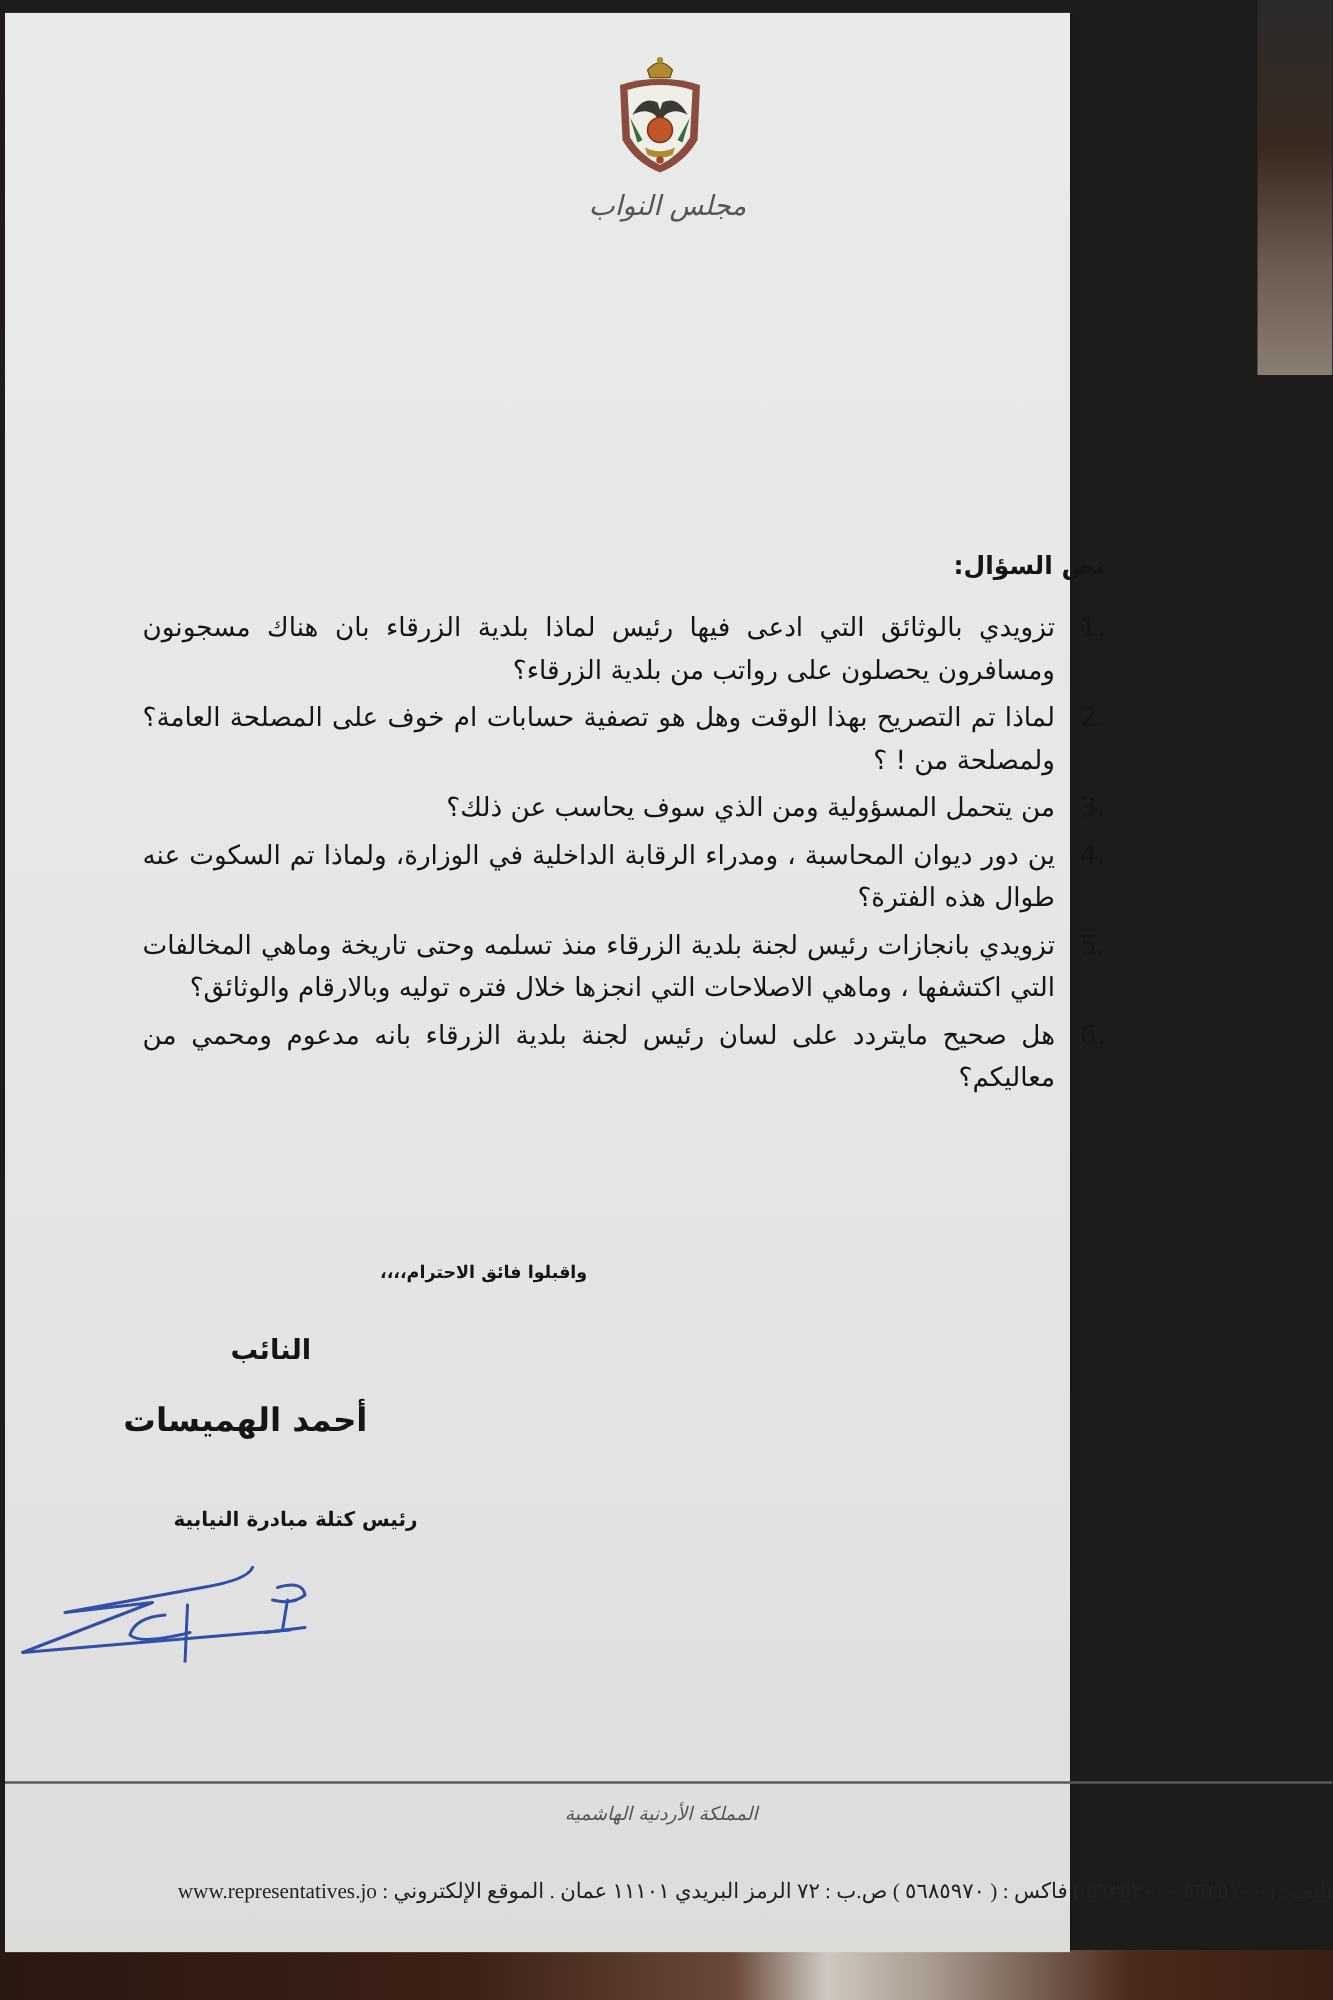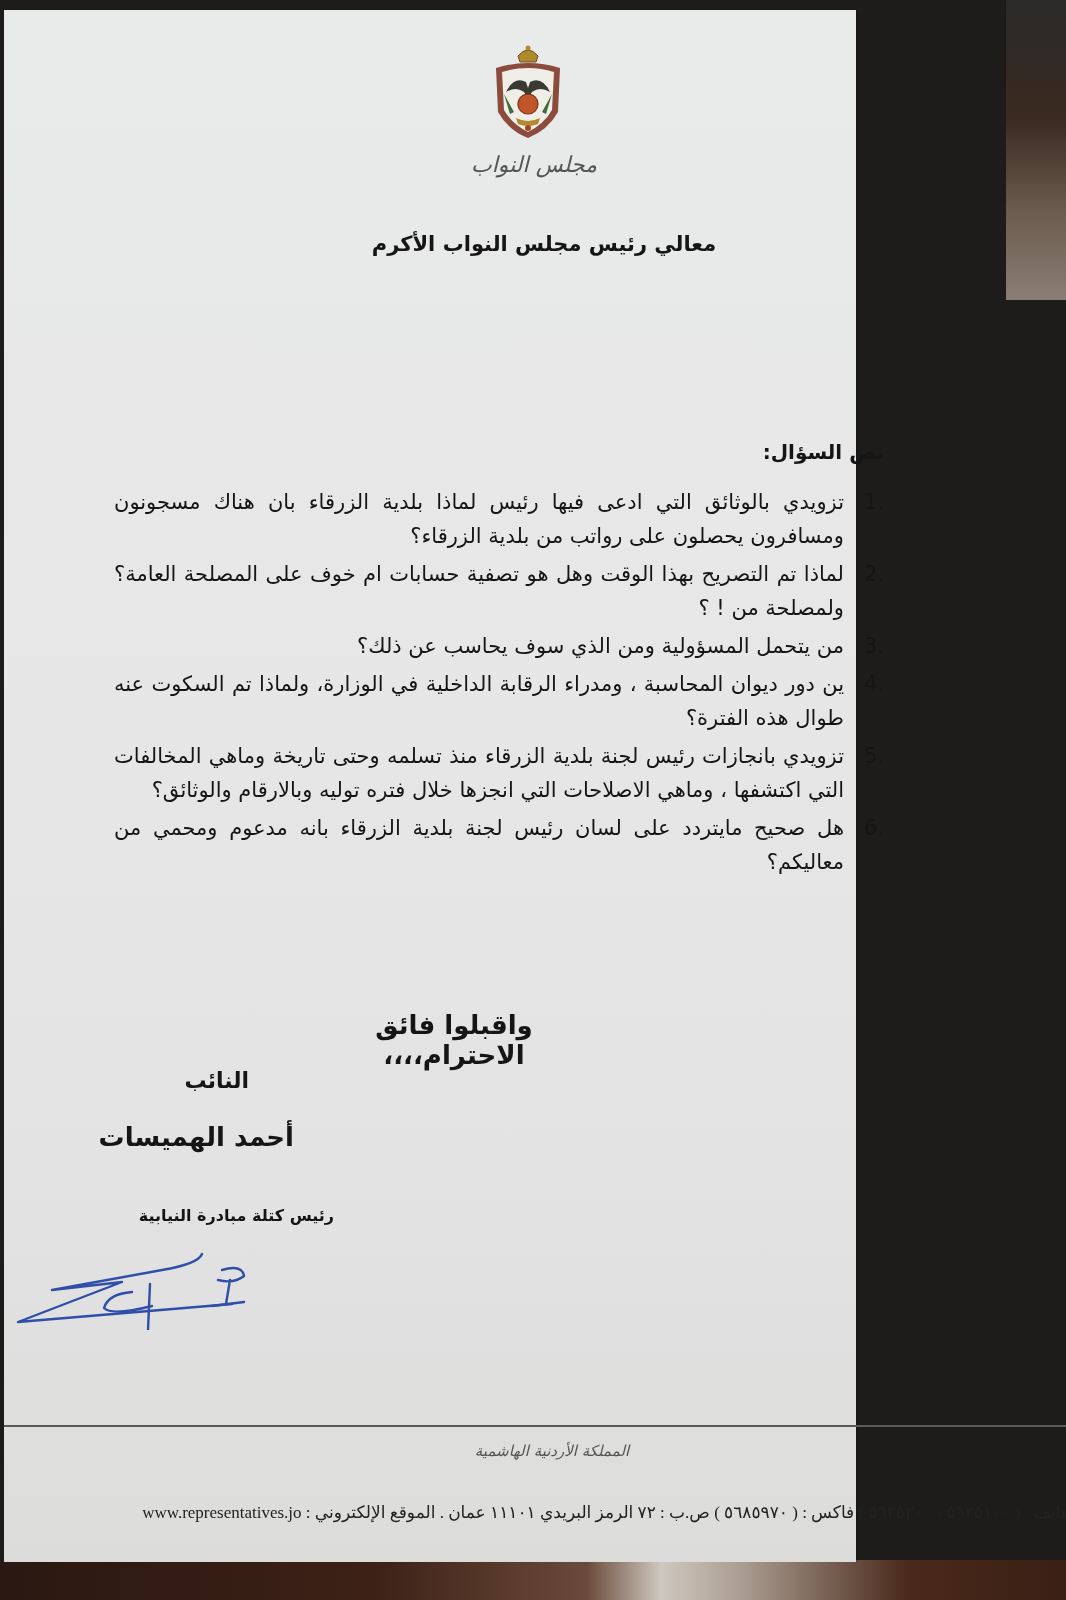--- a/index.html
+++ b/index.html
@@ -117,22 +117,22 @@
       flex: 1;
       text-align: justify;
       text-align-last: right;
       padding-right: 6px;
     }
     .closing {
       position: absolute;
       top: 1000px;
       left: 300px;
       width: 300px;
-      text-align: center;
-      font-size: 26px;
+      text-align: left;
+      font-size: 14px;
       font-weight: bold;
     }
     .sig-title {
       position: absolute;
       top: 1058px;
       left: 100px;
       width: 145px;
       text-align: right;
       font-size: 22px;
       font-weight: bold;
@@ -166,21 +166,21 @@
       position: absolute;
       left: 0;
       top: 1415px;
       width: 1066px;
       height: 2px;
       background: #5a5a5a;
     }
     .footer-kingdom {
       position: absolute;
       top: 1432px;
-      left: 448px;
+      left: 425px;
       width: 200px;
       text-align: center;
       font-family: "DejaVu Serif", serif;
       font-style: italic;
       font-size: 15px;
       color: #555;
     }
     .footer-contact {
       position: absolute;
       top: 1492px;
@@ -219,21 +219,20 @@
     <circle cx="40" cy="62" r="10" fill="#c0562a" stroke="#7a3317" stroke-width="1.2"></circle>
 
     <path d="M16 52 L22 72 L26 70 Z" fill="#3f6a3a"></path>
     <path d="M64 52 L58 72 L54 70 Z" fill="#3f6a3a"></path>
 
     <path d="M28 76 Q40 82 52 76 L50 82 Q40 86 30 82 Z" fill="#b08a2e"></path>
     <circle cx="40" cy="86" r="3" fill="#a6442a"></circle>
   </svg>
   <div class="council-name">مجلس النواب</div>
 
-  <div class="addressee rtl">معالي رئيس مجلس النواب الأكرم</div>
 
 
   <div class="q-heading rtl">نص السؤال:</div>
 
   <ol class="questions rtl">
     <li class="q-item">
       <span class="q-num">1.</span>
       <span class="q-text">تزويدي بالوثائق التي ادعى فيها رئيس لماذا بلدية الزرقاء بان هناك مسجونون ومسافرون يحصلون على رواتب من بلدية الزرقاء؟</span>
     </li>
     <li class="q-item">

